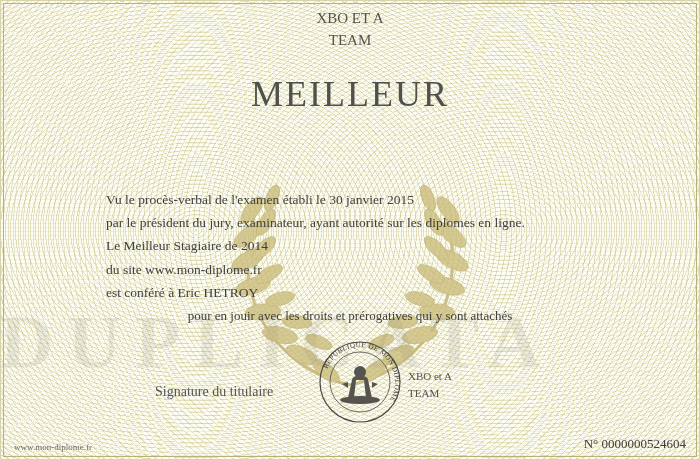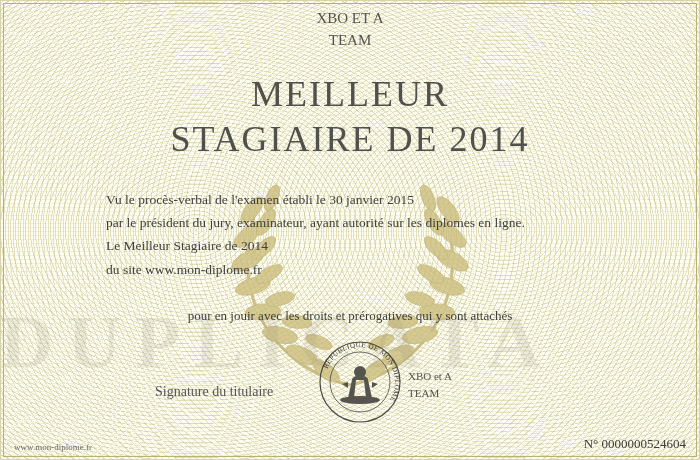--- a/index.html
+++ b/index.html
@@ -198,28 +198,28 @@
 
   <div class="content">
 
     <div class="org">
       <div>XBO ET A</div>
       <div>TEAM</div>
     </div>
 
     <div class="title">
       <div>MEILLEUR</div>
-      <div>STAGIAIRE DE 2014</div>
     </div>
 
     <div class="body-text">
       <div>Vu le procès-verbal de l'examen établi le 30 janvier 2015</div>
       <div>par le président du jury, examinateur, ayant autorité sur les diplomes en ligne.</div>
       <div>Le Meilleur Stagiaire de 2014</div>
       <div>du site www.mon-diplome.fr</div>
+      <div>est conféré à Eric HETROY</div>
     </div>
 
     <div class="rights">pour en jouir avec les droits et prérogatives qui y sont attachés</div>
 
     <div class="signature-label">Signature du titulaire</div>
 
     <svg class="seal" viewBox="0 0 84 84">
       <circle cx="42" cy="42" r="40" fill="none" stroke="#4a4a46" stroke-width="1.2"></circle>
       <circle cx="42" cy="42" r="30" fill="none" stroke="#4a4a46" stroke-width="0.8"></circle>
       <defs>

